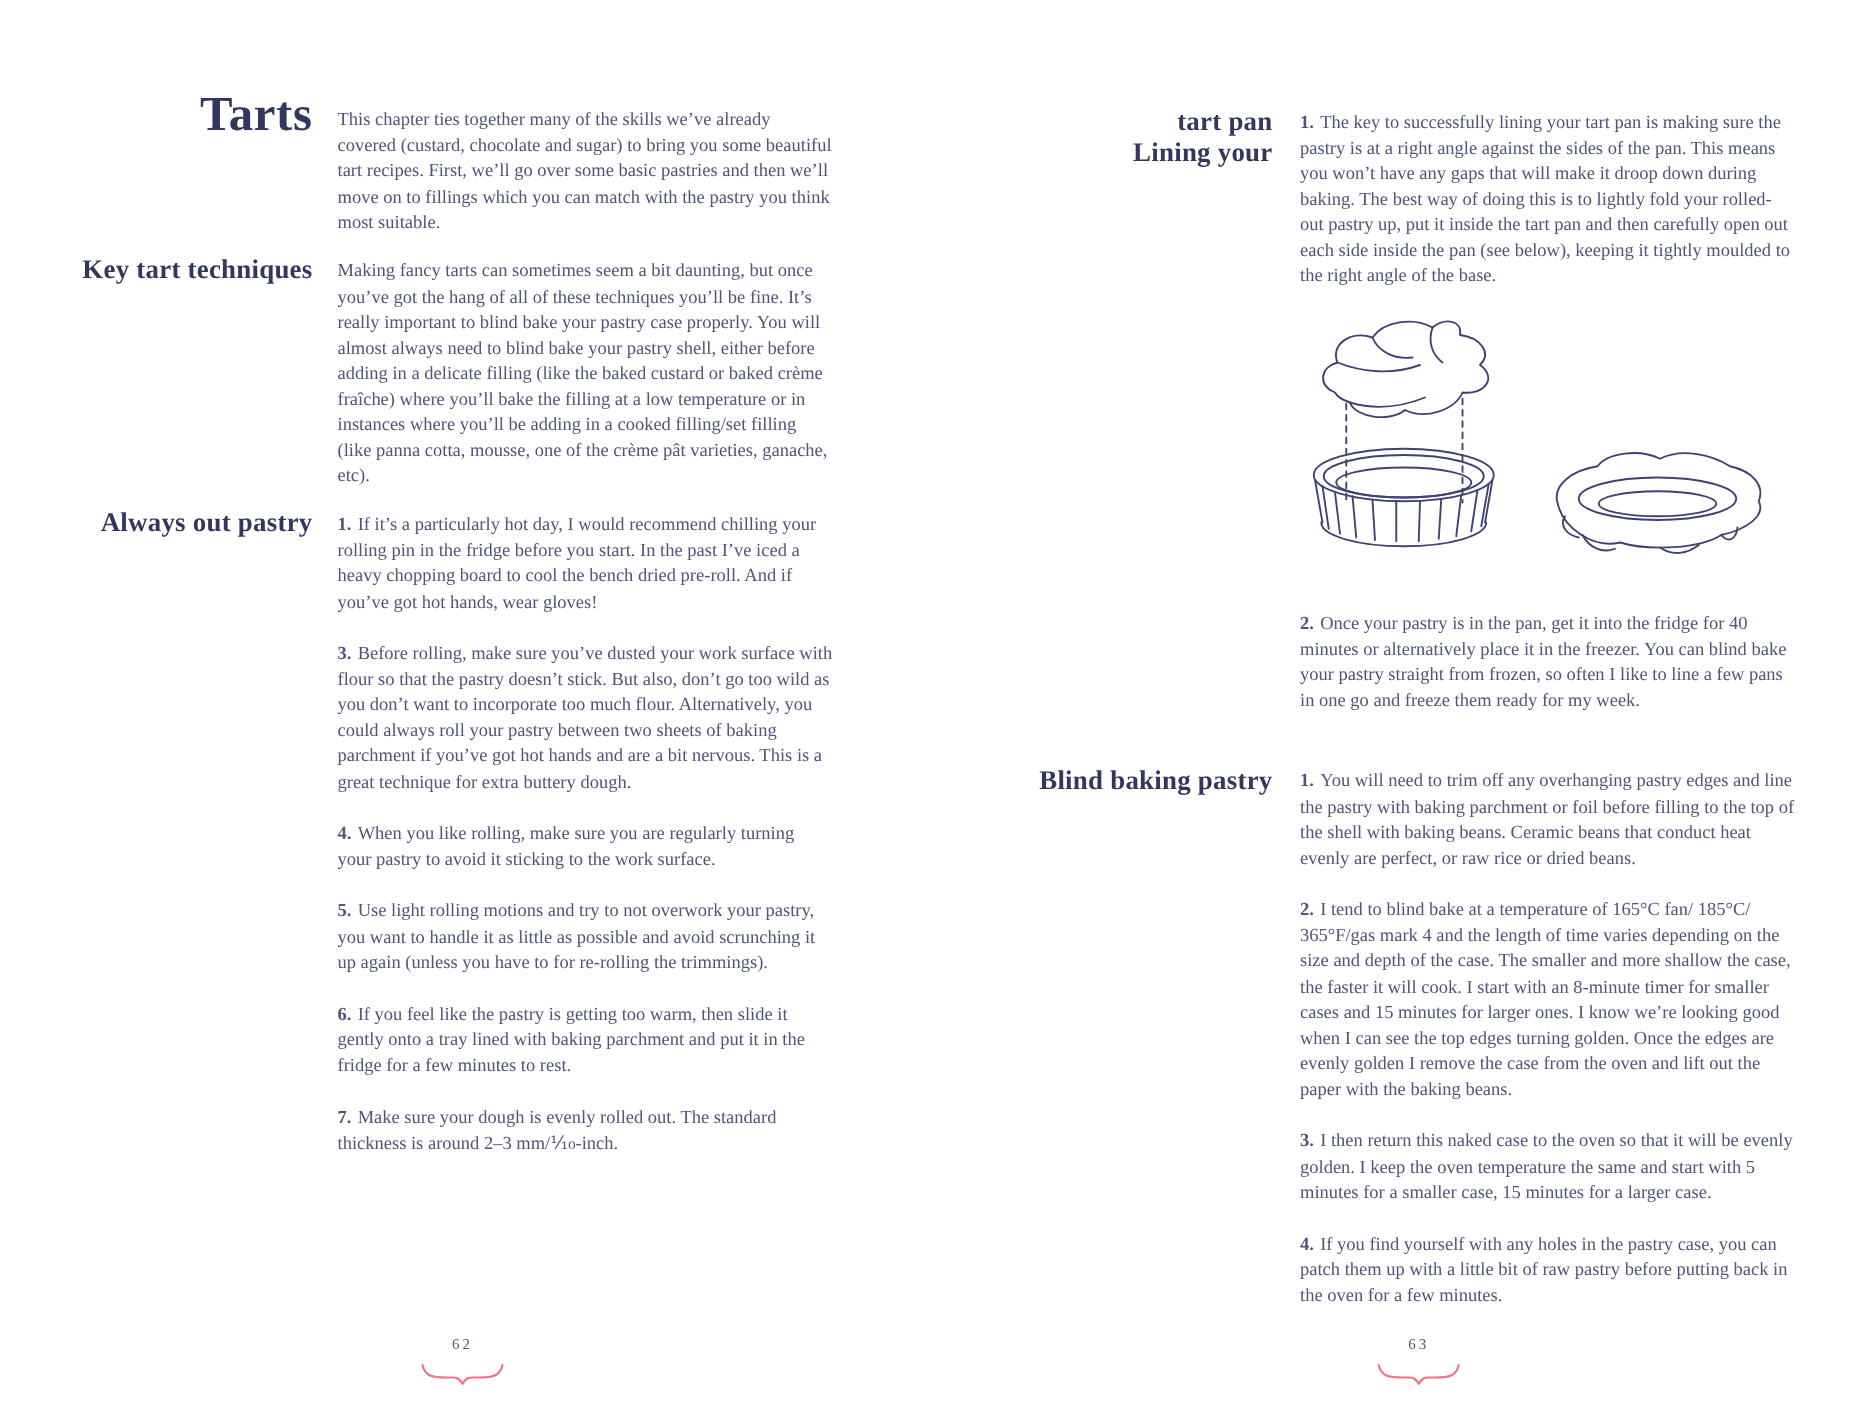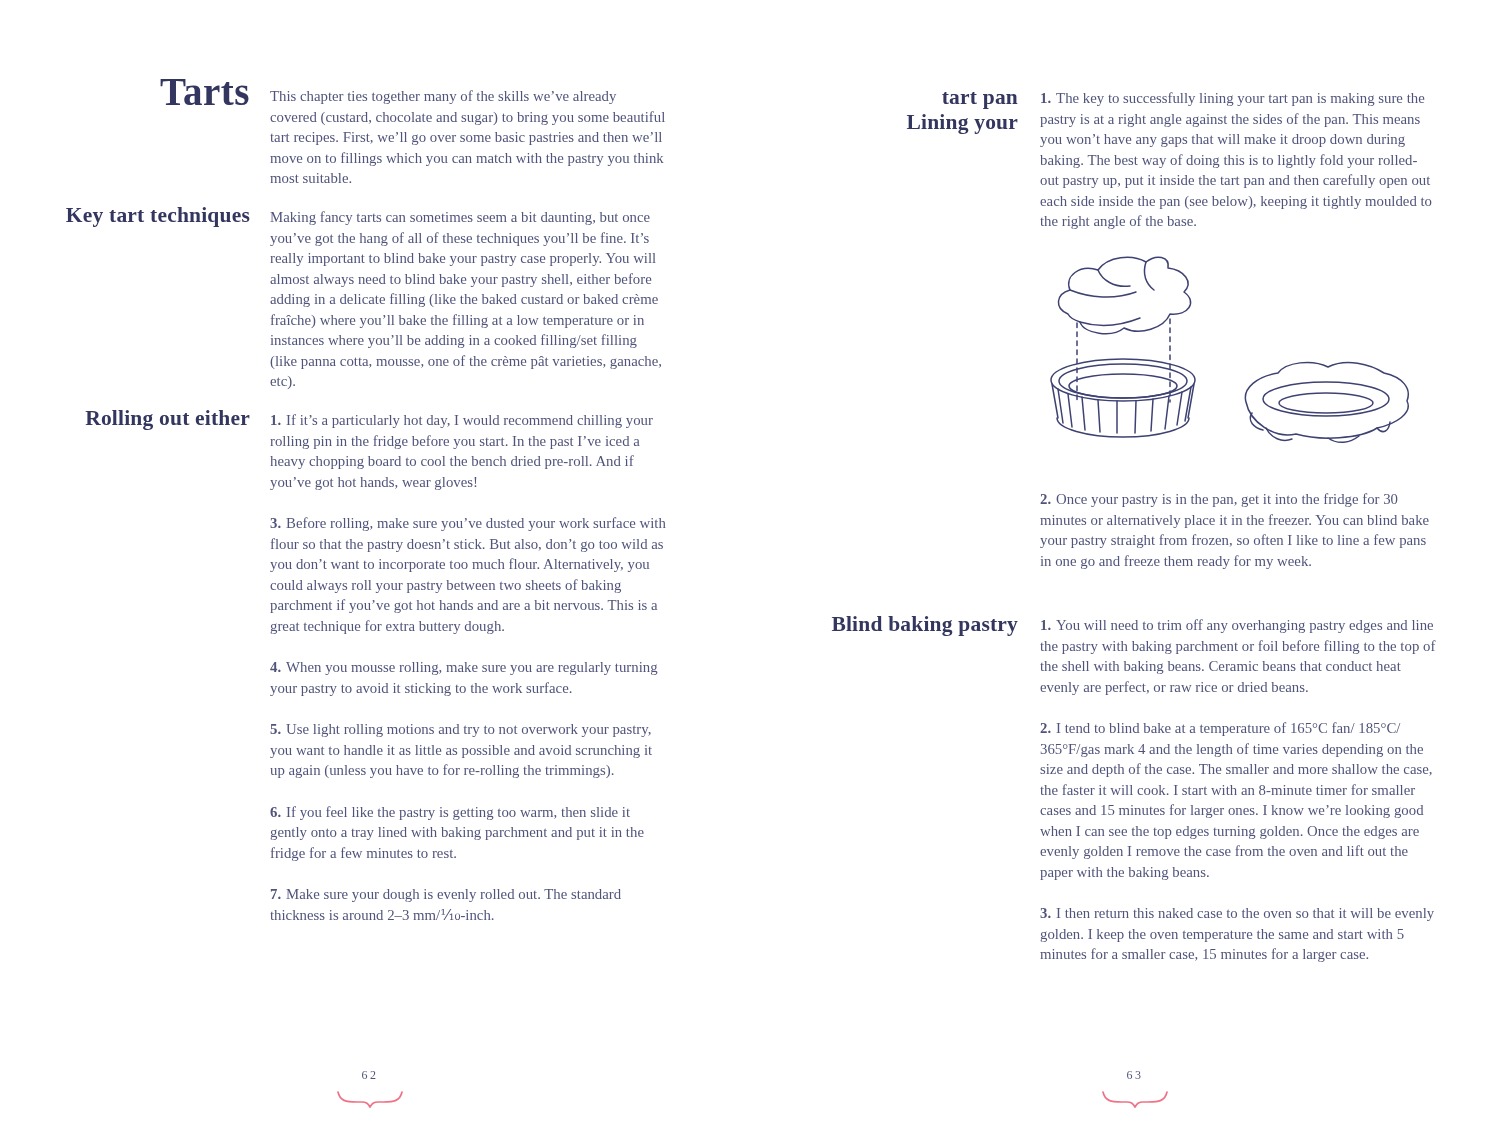--- a/index.html
+++ b/index.html
@@ -43,26 +43,26 @@
 <div class="abs" style="left:0; top:0; width:750px; height:1125px;">
 
   <div class="abs chapter-title" style="left:0; top:72px; width:250px;">Tarts</div>
 
   <p class="abs body-text tcol" style="left:270px; top:86px;">This chapter ties together many of the skills we’ve already covered (custard, chocolate and sugar) to bring you some beautiful tart recipes. First, we’ll go over some basic pastries and then we’ll move on to fillings which you can match with the pastry you think most suitable.</p>
 
   <div class="abs heading" style="left:0; top:203px; width:250px;">Key tart techniques</div>
 
   <p class="abs body-text tcol" style="left:270px; top:207px;">Making fancy tarts can sometimes seem a bit daunting, but once you’ve got the hang of all of these techniques you’ll be fine. It’s really important to blind bake your pastry case properly. You will almost always need to blind bake your pastry shell, either before adding in a delicate filling (like the baked custard or baked crème fraîche) where you’ll bake the filling at a low temperature or in instances where you’ll be adding in a cooked filling/set filling (like panna cotta, mousse, one of the crème pât varieties, ganache, etc).</p>
 
-  <div class="abs heading" style="left:0; top:406px; width:250px;">Rolling out either</div>
+  <div class="abs heading" style="left:0; top:406px; width:250px;">Always out pastry</div>
 
   <div class="abs tcol" style="left:270px; top:410px;">
     <p class="body-text item"><span class="num">1.</span><span>If it’s a particularly hot day, I would recommend chilling your rolling pin in the fridge before you start. In the past I’ve iced a heavy chopping board to cool the bench dried pre-roll. And if you’ve got hot hands, wear gloves!</span></p>
     <p class="body-text item"><span class="num">3.</span><span>Before rolling, make sure you’ve dusted your work surface with flour so that the pastry doesn’t stick. But also, don’t go too wild as you don’t want to incorporate too much flour. Alternatively, you could always roll your pastry between two sheets of baking parchment if you’ve got hot hands and are a bit nervous. This is a great technique for extra buttery dough.</span></p>
-    <p class="body-text item"><span class="num">4.</span><span>When you mousse rolling, make sure you are regularly turning your pastry to avoid it sticking to the work surface.</span></p>
+    <p class="body-text item"><span class="num">4.</span><span>When you like rolling, make sure you are regularly turning your pastry to avoid it sticking to the work surface.</span></p>
     <p class="body-text item"><span class="num">5.</span><span>Use light rolling motions and try to not overwork your pastry, you want to handle it as little as possible and avoid scrunching it up again (unless you have to for re-rolling the trimmings).</span></p>
     <p class="body-text item"><span class="num">6.</span><span>If you feel like the pastry is getting too warm, then slide it gently onto a tray lined with baking parchment and put it in the fridge for a few minutes to rest.</span></p>
     <p class="body-text item"><span class="num">7.</span><span>Make sure your dough is evenly rolled out. The standard thickness is around 2–3 mm/⅒-inch.</span></p>
   </div>
 
   <div class="abs page-num" style="left:325px; top:1068px;">62</div>
   <div class="abs brace-wrap" style="left:325px; top:1090px;">
     <svg width="68" height="18" viewBox="0 0 68 18" style="margin:0 auto;">
       <path d="M2,2 C4,11 10,12 21,12 L26,12 C30,12 31.5,13 34,17 C36.5,13 38,12 42,12 L47,12 C58,12 64,11 66,2" fill="none" stroke="var(--brace)" stroke-width="1.7" stroke-linecap="round"></path>
     </svg>
@@ -114,28 +114,29 @@
         <ellipse cx="298" cy="147" rx="63" ry="17"></ellipse>
         <ellipse cx="298" cy="151" rx="47" ry="10"></ellipse>
         <path d="M238,176 C243,186 254,191 264,187"></path>
         <path d="M300,186 C310,193 322,191 331,184"></path>
         <path d="M349,176 C355,183 361,179 362,170"></path>
         <path d="M224,161 C219,169 226,176 235,178"></path>
       </g>
     </svg>
   </div>
 
-  <p class="abs body-text tcol" style="left:290px; top:489px;"><span class="num">2.</span><span>Once your pastry is in the pan, get it into the fridge for 30 minutes or alternatively place it in the freezer. You can blind bake your pastry straight from frozen, so often I like to line a few pans in one go and freeze them ready for my week.</span></p>
+  <p class="abs body-text tcol" style="left:290px; top:489px;"><span class="num">2.</span><span>Once your pastry is in the pan, get it into the fridge for 40 minutes or alternatively place it in the freezer. You can blind bake your pastry straight from frozen, so often I like to line a few pans in one go and freeze them ready for my week.</span></p>
 
   <div class="abs heading" style="left:0; top:612px; width:268px;">Blind baking pastry</div>
 
   <div class="abs tcol" style="left:290px; top:615px;">
     <p class="body-text item"><span class="num">1.</span><span>You will need to trim off any overhanging pastry edges and line the pastry with baking parchment or foil before filling to the top of the shell with baking beans. Ceramic beans that conduct heat evenly are perfect, or raw rice or dried beans.</span></p>
     <p class="body-text item"><span class="num">2.</span><span>I tend to blind bake at a temperature of 165°C fan/ 185°C/ 365°F/gas mark 4 and the length of time varies depending on the size and depth of the case. The smaller and more shallow the case, the faster it will cook. I start with an 8-minute timer for smaller cases and 15 minutes for larger ones. I know we’re looking good when I can see the top edges turning golden. Once the edges are evenly golden I remove the case from the oven and lift out the paper with the baking beans.</span></p>
     <p class="body-text item"><span class="num">3.</span><span>I then return this naked case to the oven so that it will be evenly golden. I keep the oven temperature the same and start with 5 minutes for a smaller case, 15 minutes for a larger case.</span></p>
+    <p class="body-text item"><span class="num">4.</span><span>If you find yourself with any holes in the pastry case, you can patch them up with a little bit of raw pastry before putting back in the oven for a few minutes.</span></p>
   </div>
 
   <div class="abs page-num" style="left:340px; top:1068px;">63</div>
   <div class="abs brace-wrap" style="left:340px; top:1090px;">
     <svg width="68" height="18" viewBox="0 0 68 18" style="margin:0 auto;">
       <path d="M2,2 C4,11 10,12 21,12 L26,12 C30,12 31.5,13 34,17 C36.5,13 38,12 42,12 L47,12 C58,12 64,11 66,2" fill="none" stroke="var(--brace)" stroke-width="1.7" stroke-linecap="round"></path>
     </svg>
   </div>
 </div>
 

